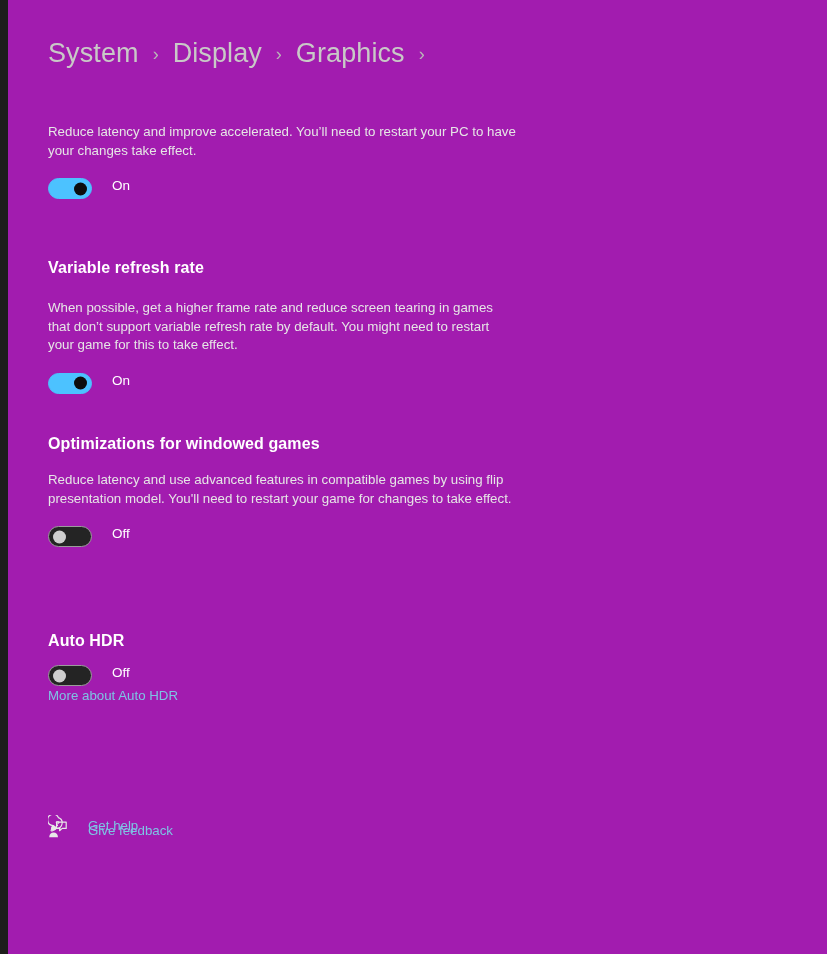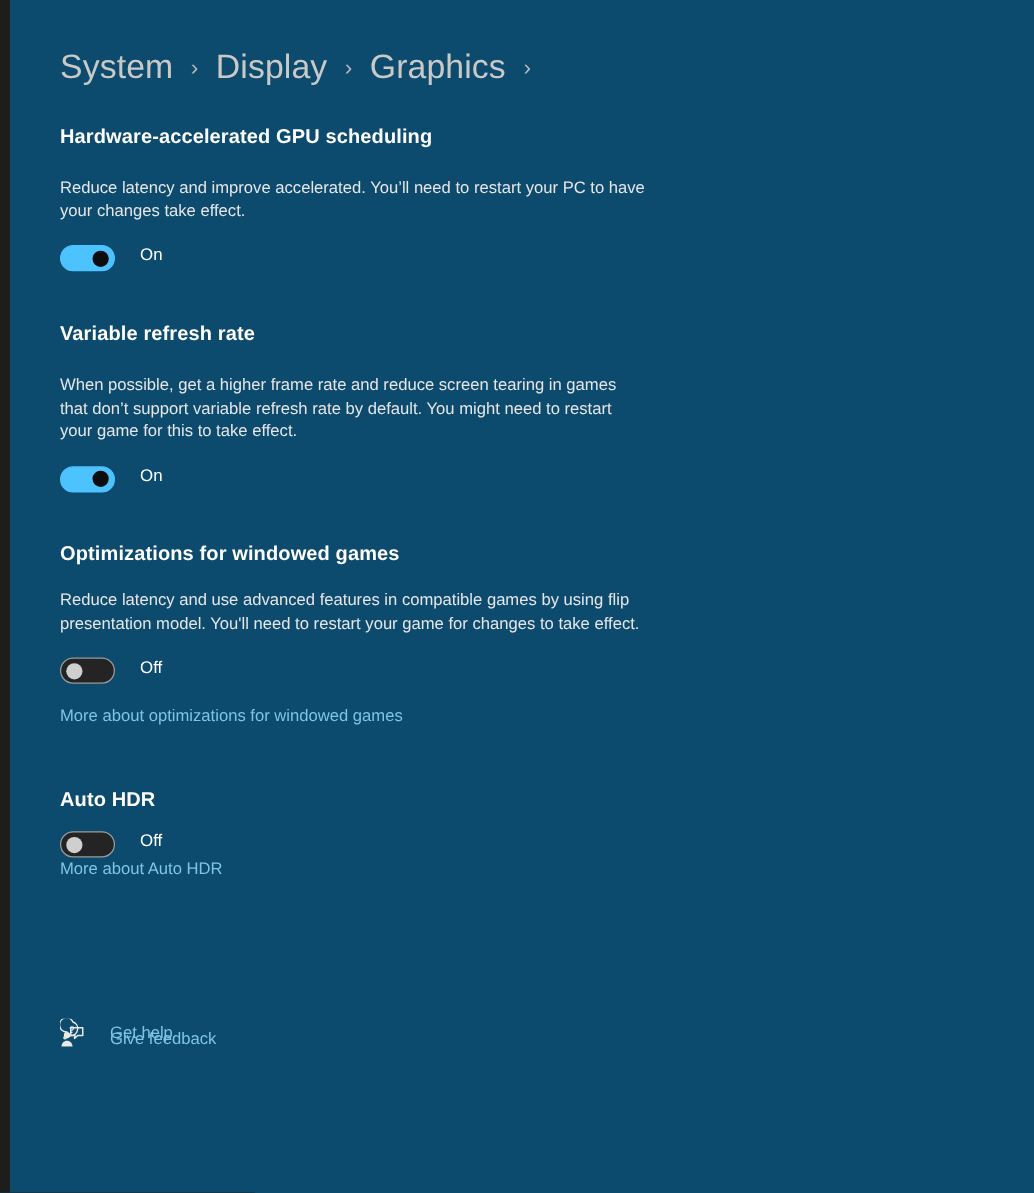--- a/index.html
+++ b/index.html
@@ -13,21 +13,21 @@
     overflow: hidden;
     font-family: "Liberation Sans", sans-serif;
     color: #ffffff;
     -webkit-font-smoothing: antialiased;
   }
 
   #page {
     position: relative;
     width: 827px;
     height: 954px;
-    background: #0c4a6e;
+    background: #a21caf;
   }
 
   
   #left-edge {
     position: absolute;
     left: 0; top: 0;
     width: 8px;
     height: 954px;
     background: #1d1d1b;
   }
@@ -170,21 +170,20 @@
     <div class="breadcrumb">
       <span class="crumb">System</span>
       <span class="crumb-sep">›</span>
       <span class="crumb">Display</span>
       <span class="crumb-sep">›</span>
       <span class="crumb">Graphics</span>
       <span class="crumb-sep">›</span>
     </div>
 
     <div class="section" style="top:101px;">
-      <h2 class="sec-title">Hardware-accelerated GPU scheduling</h2>
       <p class="sec-desc" style="margin-top:22px;">Reduce latency and improve accelerated. You’ll need to restart your PC to have your changes take effect.</p>
       <div class="toggle-row" style="margin-top:18px;">
         <div class="toggle on">
           <span class="knob"></span>
         </div>
         <span class="toggle-label">On</span>
       </div>
     </div>
 
     <div class="section" style="top:259px;">
@@ -200,21 +199,20 @@
 
     <div class="section" style="top:435px;">
       <h2 class="sec-title">Optimizations for windowed games</h2>
       <p class="sec-desc" style="margin-top:18px;">Reduce latency and use advanced features in compatible games by using flip presentation model. You'll need to restart your game for changes to take effect.</p>
       <div class="toggle-row" style="margin-top:18px;">
         <div class="toggle off">
           <span class="knob"></span>
         </div>
         <span class="toggle-label">Off</span>
       </div>
-      <a class="link" style="display:inline-block;margin-top:18px;">More about optimizations for windowed games</a>
     </div>
 
     <div class="section" style="top:632px;">
       <h2 class="sec-title">Auto HDR</h2>
       <div class="toggle-row" style="margin-top:15px;">
         <div class="toggle off">
           <span class="knob"></span>
         </div>
         <span class="toggle-label">Off</span>
       </div>

